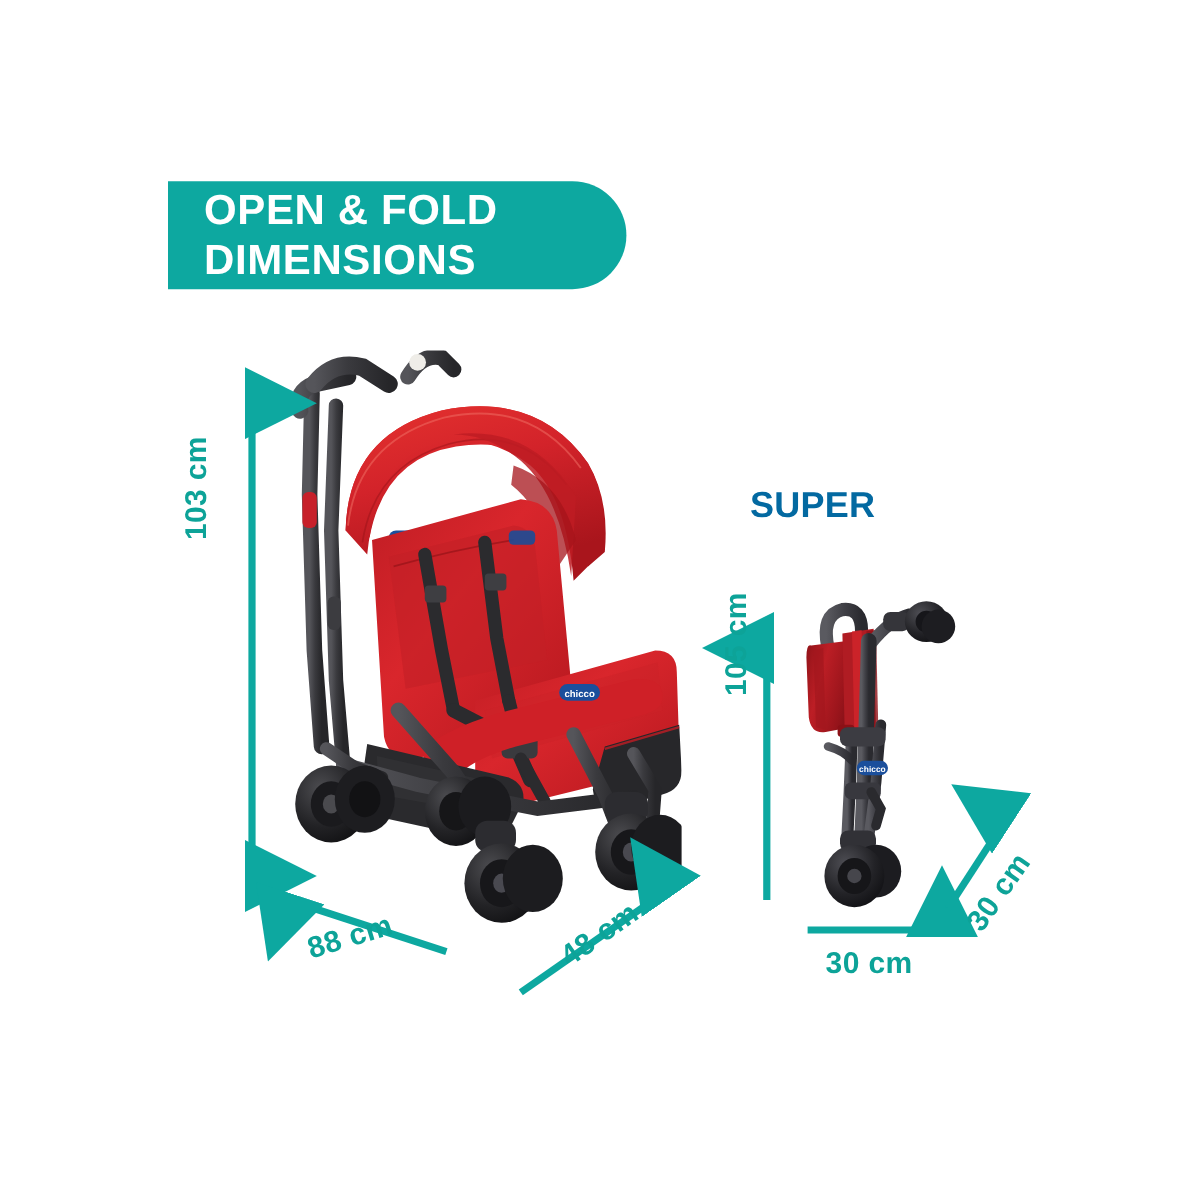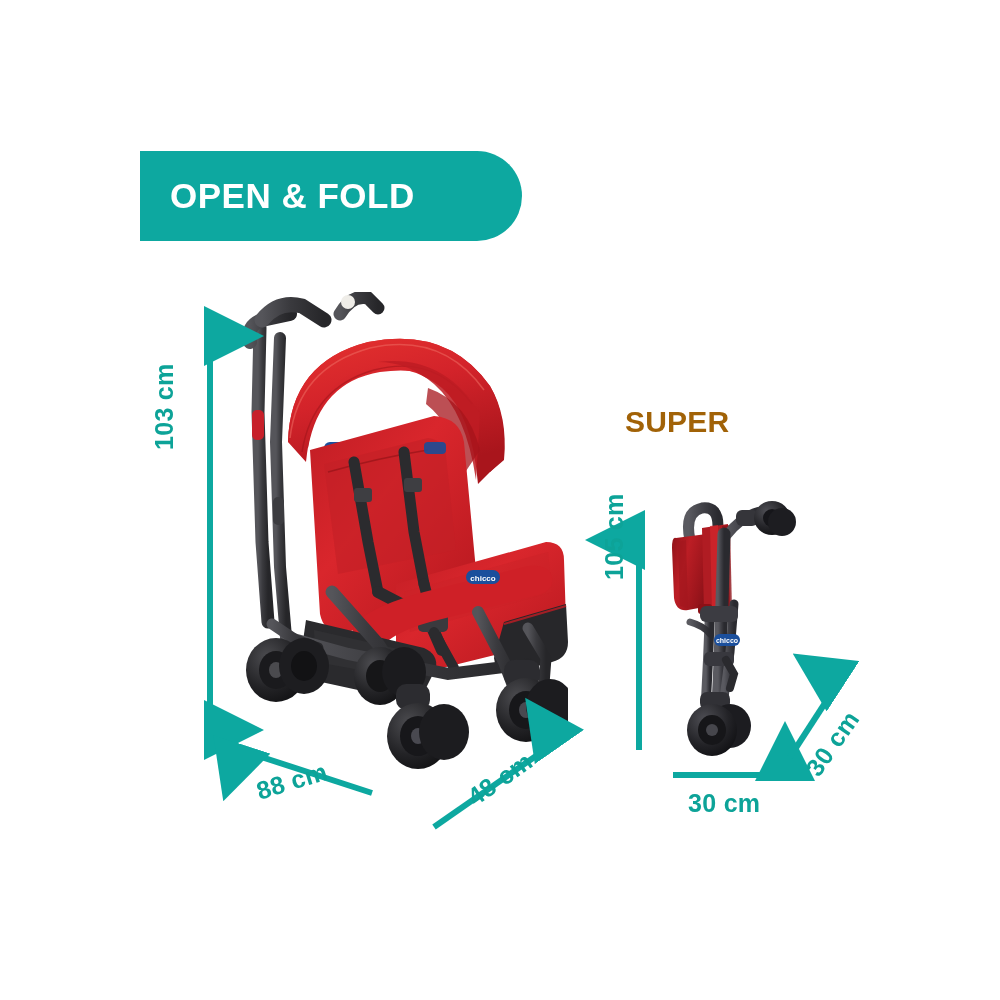--- a/index.html
+++ b/index.html
@@ -44,21 +44,21 @@
   }
 
   
   .compact-title {
     position: absolute;
     left: 625px;
     top: 404px;
     width: 230px;
   }
   .compact-line {
-    color: #a16207;
+    color: #0369a1;
     font-size: 30px;
     font-weight: bold;
     line-height: 1.22;
     letter-spacing: 0.2px;
     white-space: nowrap;
   }
 
   
   .dim-label {
     position: absolute;
@@ -90,20 +90,21 @@
   #stroller-open { left: 228px; top: 292px; width: 340px; height: 480px; }
   #stroller-folded { left: 660px; top: 492px; width: 150px; height: 280px; }
 </style>
 </head>
 <body>
 
 <div id="canvas">
 
   <div class="banner">
     <div class="banner-line">OPEN &amp; FOLD</div>
+    <div class="banner-line">DIMENSIONS</div>
   </div>
 
   <svg id="stroller-open" class="prod" viewBox="0 0 340 480">
     <defs>
       <linearGradient id="canopyGrad" x1="0" y1="0" x2="0.4" y2="1">
         <stop offset="0%" stop-color="#E5322F"></stop>
         <stop offset="45%" stop-color="#D3232A"></stop>
         <stop offset="100%" stop-color="#A9151C"></stop>
       </linearGradient>
       <linearGradient id="seatGrad" x1="0" y1="0" x2="1" y2="1">

